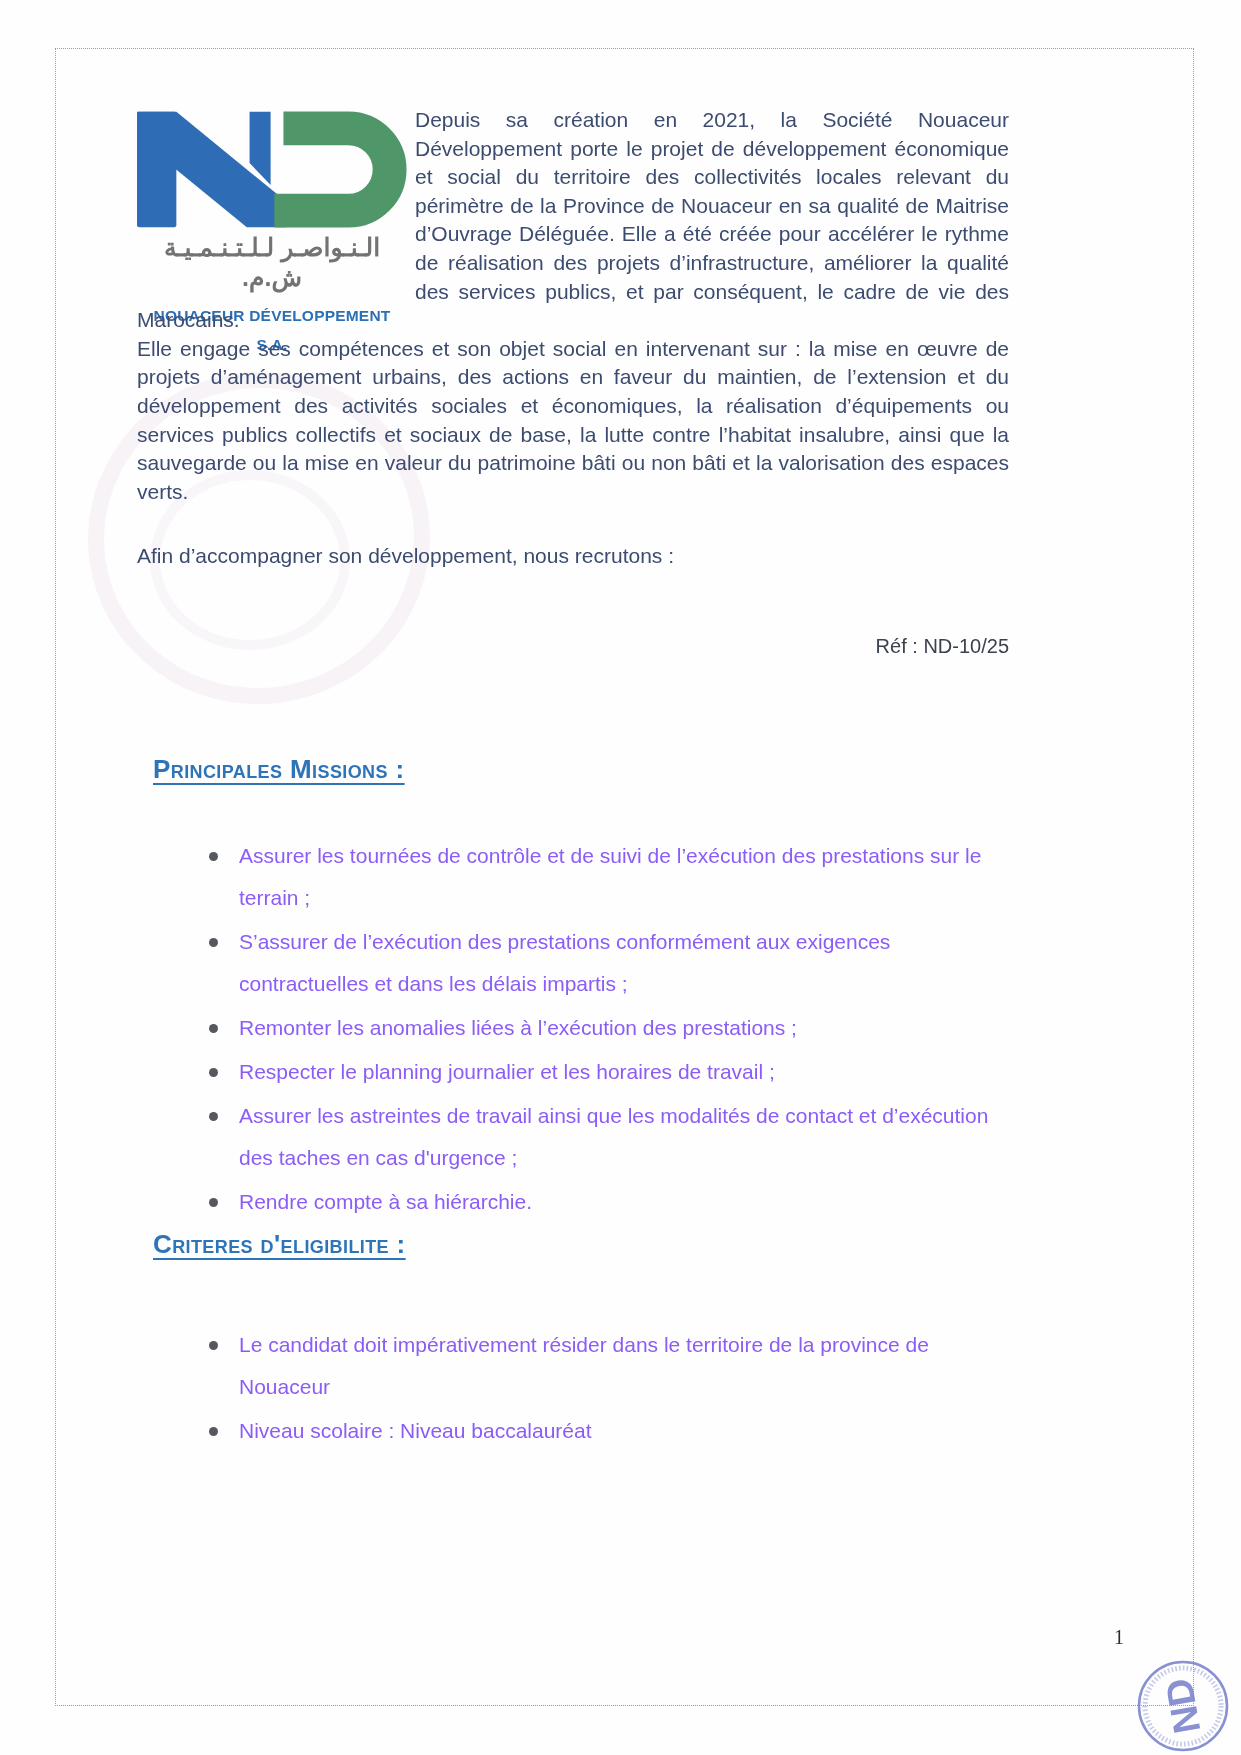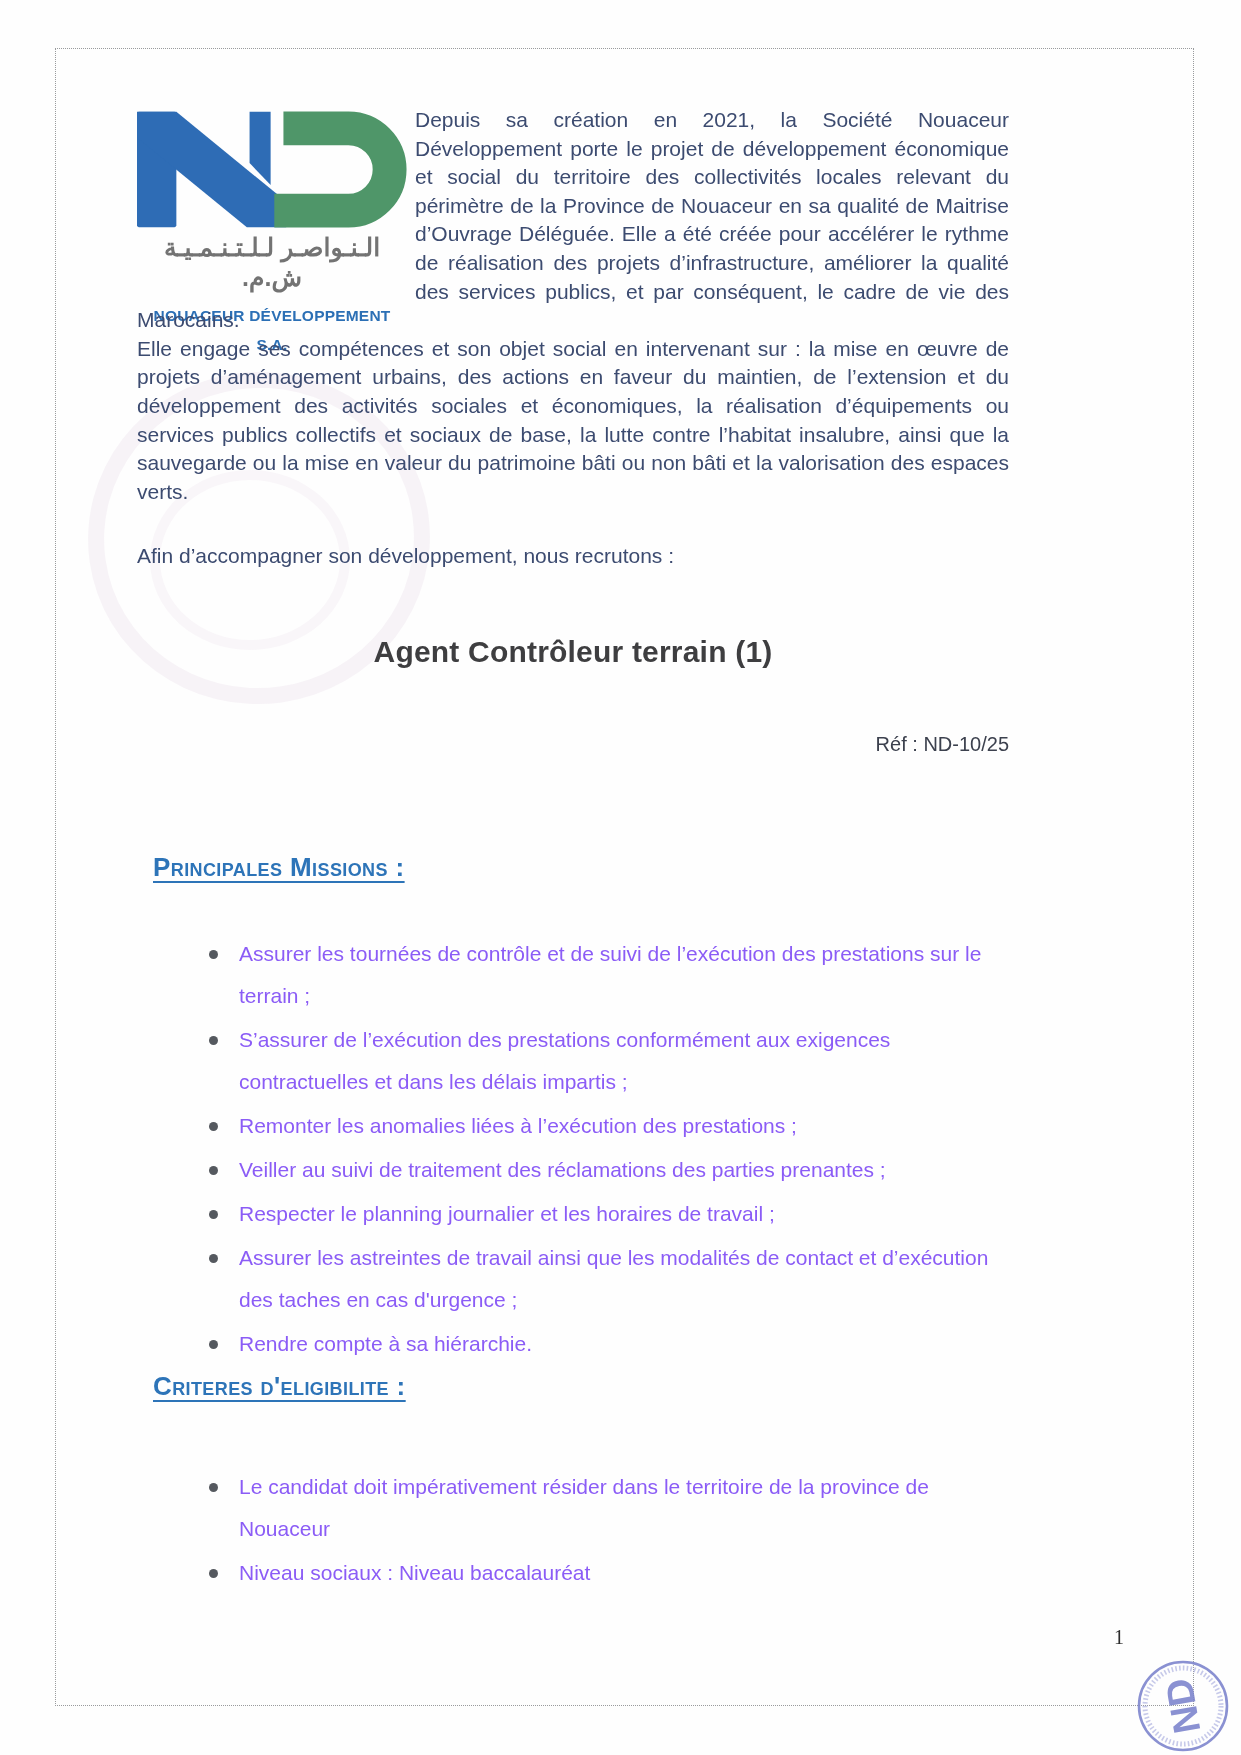--- a/index.html
+++ b/index.html
@@ -88,48 +88,46 @@
         <span class="logo-arabic">الـنـواصـر لـلـتـنـمـيـة ش.م.</span>
         <span class="logo-latin">NOUACEUR DÉVELOPPEMENT S.A.</span>
       </span>
       <span>Depuis sa création en 2021, la Société Nouaceur Développement porte le projet de développement économique et social du territoire des collectivités locales relevant du périmètre de la Province de Nouaceur en sa qualité de Maitrise d’Ouvrage Déléguée. Elle a été créée pour accélérer le rythme de réalisation des projets d’infrastructure, améliorer la qualité des services publics, et par conséquent, le cadre de vie des Marocains.</span>
     </p>
 
     <p class="para2">Elle engage ses compétences et son objet social en intervenant sur : la mise en œuvre de projets d’aménagement urbains, des actions en faveur du maintien, de l’extension et du développement des activités sociales et économiques, la réalisation d’équipements ou services publics collectifs et sociaux de base, la lutte contre l’habitat insalubre, ainsi que la sauvegarde ou la mise en valeur du patrimoine bâti ou non bâti et la valorisation des espaces verts.</p>
 
     <p class="recruit">Afin d’accompagner son développement, nous recrutons :</p>
 
-    <h1 class="job-title">Agent Contrôleur terrain (1)</h1>
 
     <div class="ref">Réf : ND-10/25</div>
 
     <h2 class="section-heading">Principales Missions :</h2>
     <ul class="bullets">
 
         <li class="bullet"><span>Assurer les tournées de contrôle et de suivi de l’exécution des prestations sur le terrain ;</span></li>
 
         <li class="bullet"><span>S’assurer de l’exécution des prestations conformément aux exigences contractuelles et dans les délais impartis ;</span></li>
 
         <li class="bullet"><span>Remonter les anomalies liées à l’exécution des prestations ;</span></li>
 
-        <li class="bullet"><span>Veiller au suivi de traitement des réclamations des parties prenantes ;</span></li>
 
         <li class="bullet"><span>Respecter le planning journalier et les horaires de travail ;</span></li>
 
         <li class="bullet"><span>Assurer les astreintes de travail ainsi que les modalités de contact et d’exécution des taches en cas d'urgence ;</span></li>
 
         <li class="bullet"><span>Rendre compte à sa hiérarchie.</span></li>
       </ul>
 
     <h2 class="section-heading eligibility">Criteres d'eligibilite :</h2>
     <ul class="bullets second">
 
         <li class="bullet"><span>Le candidat doit impérativement résider dans le territoire de la province de Nouaceur</span></li>
 
-        <li class="bullet"><span>Niveau sociaux : Niveau baccalauréat</span></li>
+        <li class="bullet"><span>Niveau scolaire : Niveau baccalauréat</span></li>
       </ul>
 
   </div>
 
   <div class="page-number">1</div>
 
   <div class="stamp">
     <svg viewBox="0 0 94 94" width="94" height="94" xmlns="http://www.w3.org/2000/svg">
       <circle cx="47" cy="47" r="44" fill="none" stroke="#7b82cc" stroke-width="2.6"></circle>
       <circle cx="47" cy="47" r="38" fill="none" stroke="#8a90d4" stroke-width="5" stroke-dasharray="1.6 2.2" opacity="0.55"></circle>

